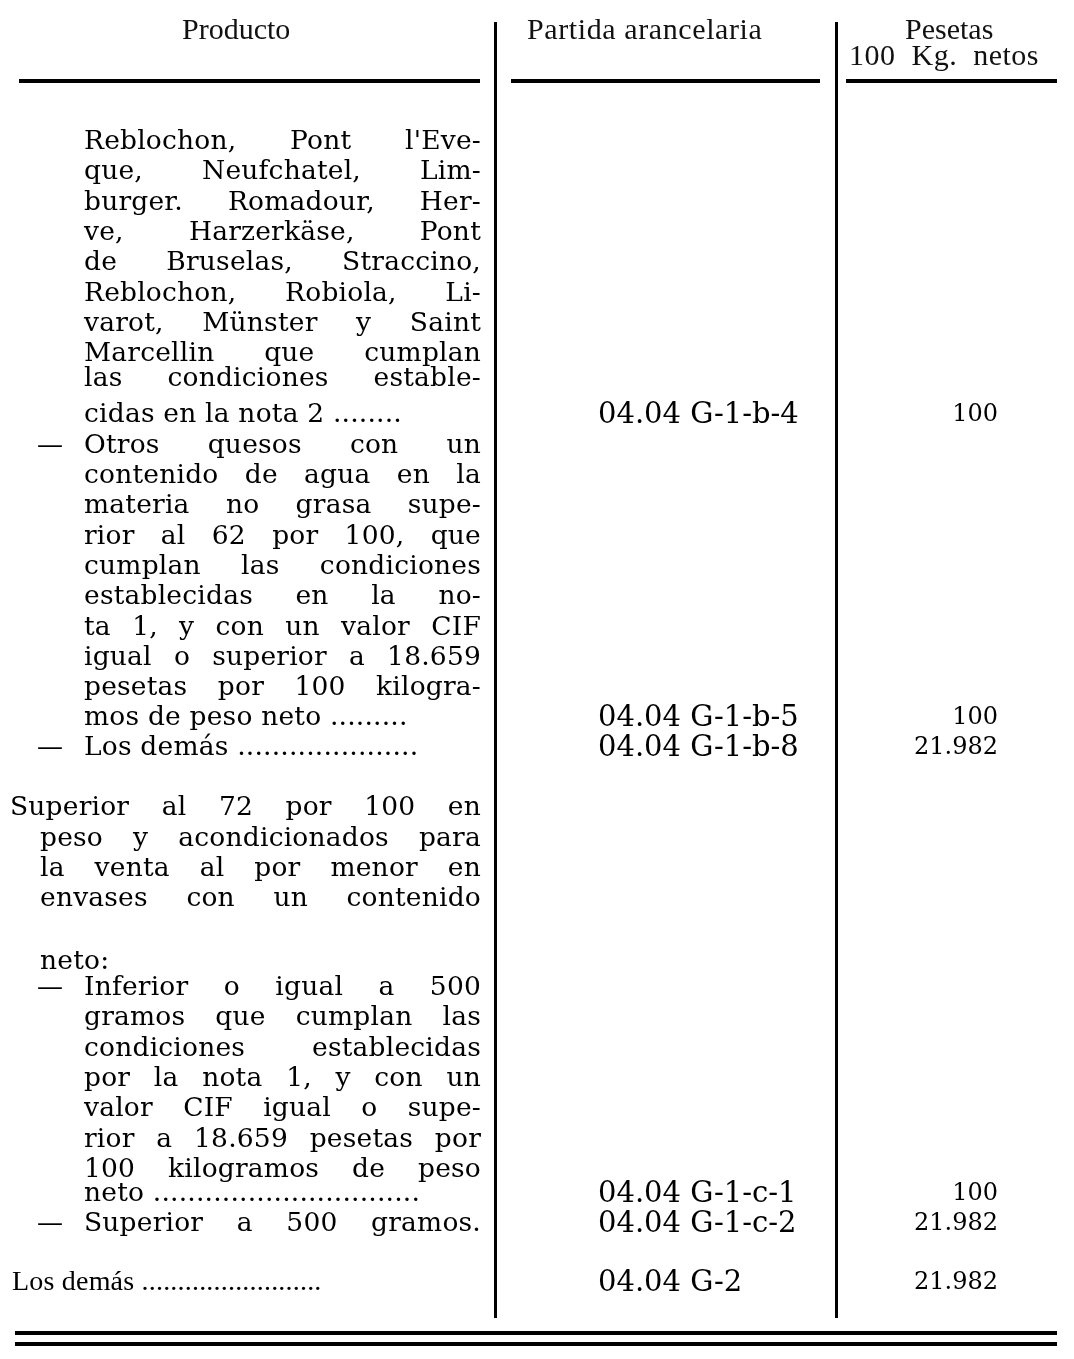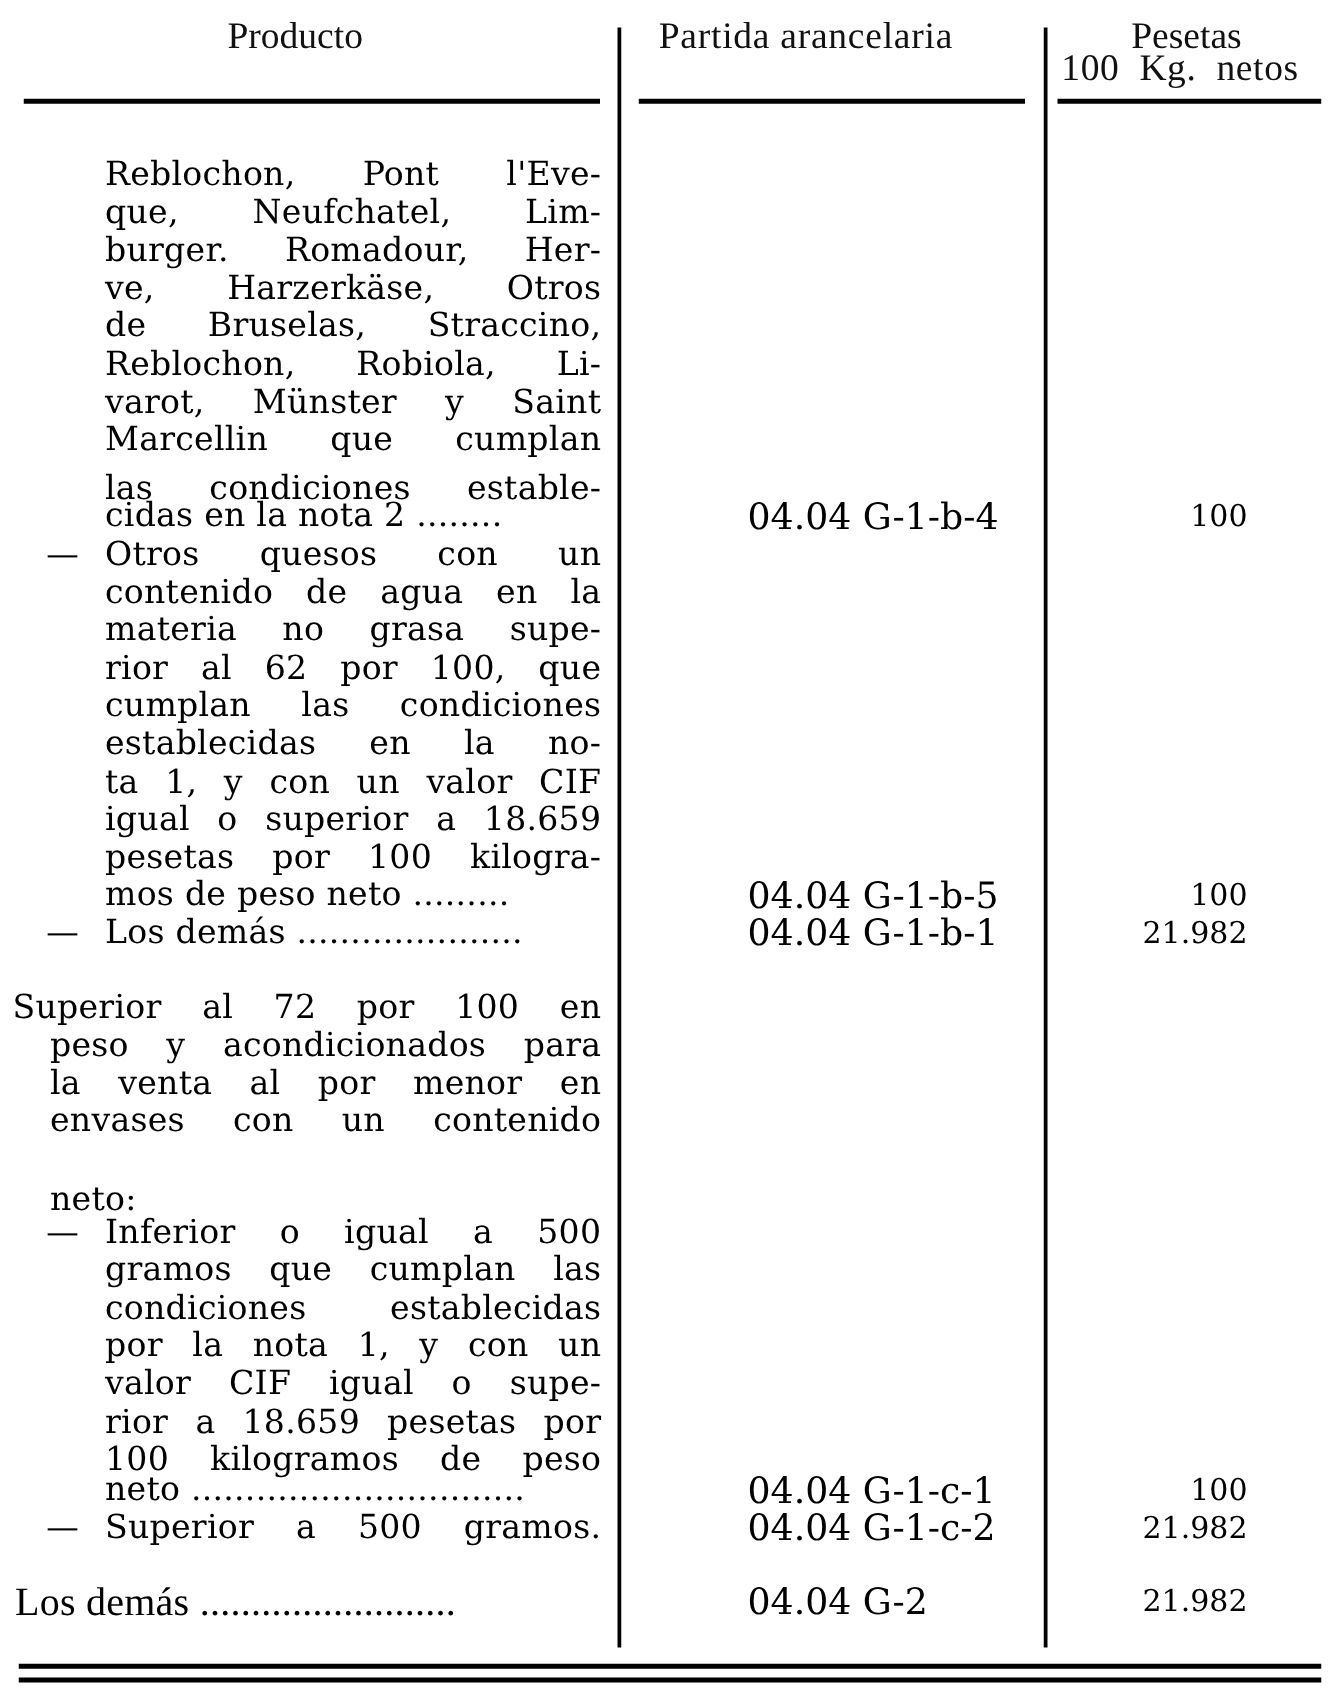--- a/index.html
+++ b/index.html
@@ -27,26 +27,26 @@
 <div class="hline" style="left:511px; width:309px; top:79px;"></div>
 <div class="hline" style="left:846px; width:211px; top:79px;"></div>
 
 <div class="vline" style="left:494px; top:22px; height:1296px;"></div>
 <div class="vline" style="left:835px; top:22px; height:1296px;"></div>
 
 <div>
   <div class="line prod" style="top:125px;">Reblochon, Pont l'Eve-</div>
   <div class="line prod" style="top:155px;">que, Neufchatel, Lim-</div>
   <div class="line prod" style="top:186px;">burger. Romadour, Her-</div>
-  <div class="line prod" style="top:216px;">ve, Harzerkäse, Otros</div>
+  <div class="line prod" style="top:216px;">ve, Harzerkäse, Pont</div>
   <div class="line prod" style="top:246px;">de Bruselas, Straccino,</div>
   <div class="line prod" style="top:277px;">Reblochon, Robiola, Li-</div>
   <div class="line prod" style="top:307px;">varot, Münster y Saint</div>
   <div class="line prod" style="top:337px;">Marcellin que cumplan</div>
-  <div class="line prod" style="top:376px;">las condiciones estable-</div>
+  <div class="line prod" style="top:362px;">las condiciones estable-</div>
   <div class="line prod last" style="top:398px;">cidas en la nota 2 ........</div>
   <div class="code" style="top:398px;">04.04 G-1-b-4</div>
   <div class="price" style="top:398px;">100</div>
 </div>
 
 <div>
   <div class="dash" style="top:429px;">—</div>
   <div class="line prod" style="top:429px;">Otros quesos con un</div>
   <div class="line prod" style="top:459px;">contenido de agua en la</div>
   <div class="line prod" style="top:489px;">materia no grasa supe-</div>
@@ -57,21 +57,21 @@
   <div class="line prod" style="top:641px;">igual o superior a 18.659</div>
   <div class="line prod" style="top:671px;">pesetas por 100 kilogra-</div>
   <div class="line prod last" style="top:701px;">mos de peso neto .........</div>
   <div class="code" style="top:701px;">04.04 G-1-b-5</div>
   <div class="price" style="top:701px;">100</div>
 </div>
 
 <div>
   <div class="dash" style="top:731px;">—</div>
   <div class="line prod last" style="top:731px;">Los demás .....................</div>
-  <div class="code" style="top:731px;">04.04 G-1-b-1</div>
+  <div class="code" style="top:731px;">04.04 G-1-b-8</div>
   <div class="price" style="top:731px;">21.982</div>
 </div>
 
 <div>
   <div class="line" style="top:791px; left:10px; width:471px; text-align:justify; text-align-last:justify;">Superior al 72 por 100 en</div>
   <div class="line" style="top:822px; left:40px; width:441px; text-align:justify; text-align-last:justify;">peso y acondicionados para</div>
   <div class="line" style="top:852px; left:40px; width:441px; text-align:justify; text-align-last:justify;">la venta al por menor en</div>
   <div class="line" style="top:882px; left:40px; width:441px; text-align:justify; text-align-last:justify;">envases con un contenido</div>
   <div class="line" style="top:913px; left:40px;margin-top:32px;">neto:</div>
 </div>
@@ -91,19 +91,19 @@
 </div>
 
 <div>
   <div class="dash" style="top:1207px;">—</div>
   <div class="line prod" style="top:1207px;">Superior a 500 gramos.</div>
   <div class="code" style="top:1207px;">04.04 G-1-c-2</div>
   <div class="price" style="top:1207px;">21.982</div>
 </div>
 
 <div>
-  <div class="line" style="top:1266px; left:12px; width:469px; font-family:'Liberation Serif', serif; font-size:32px;">Los demás .........................</div>
+  <div class="line" style="top:1266px; left:12px; width:469px; font-family:'Liberation Serif', serif; font-size:28px;">Los demás .........................</div>
   <div class="code" style="top:1266px;">04.04 G-2</div>
   <div class="price" style="top:1266px;">21.982</div>
 </div>
 
 <div class="hline" style="left:15px; width:1042px; top:1331px;"></div>
 <div class="hline" style="left:15px; width:1042px; top:1342px;"></div>
 
 </body></html>

